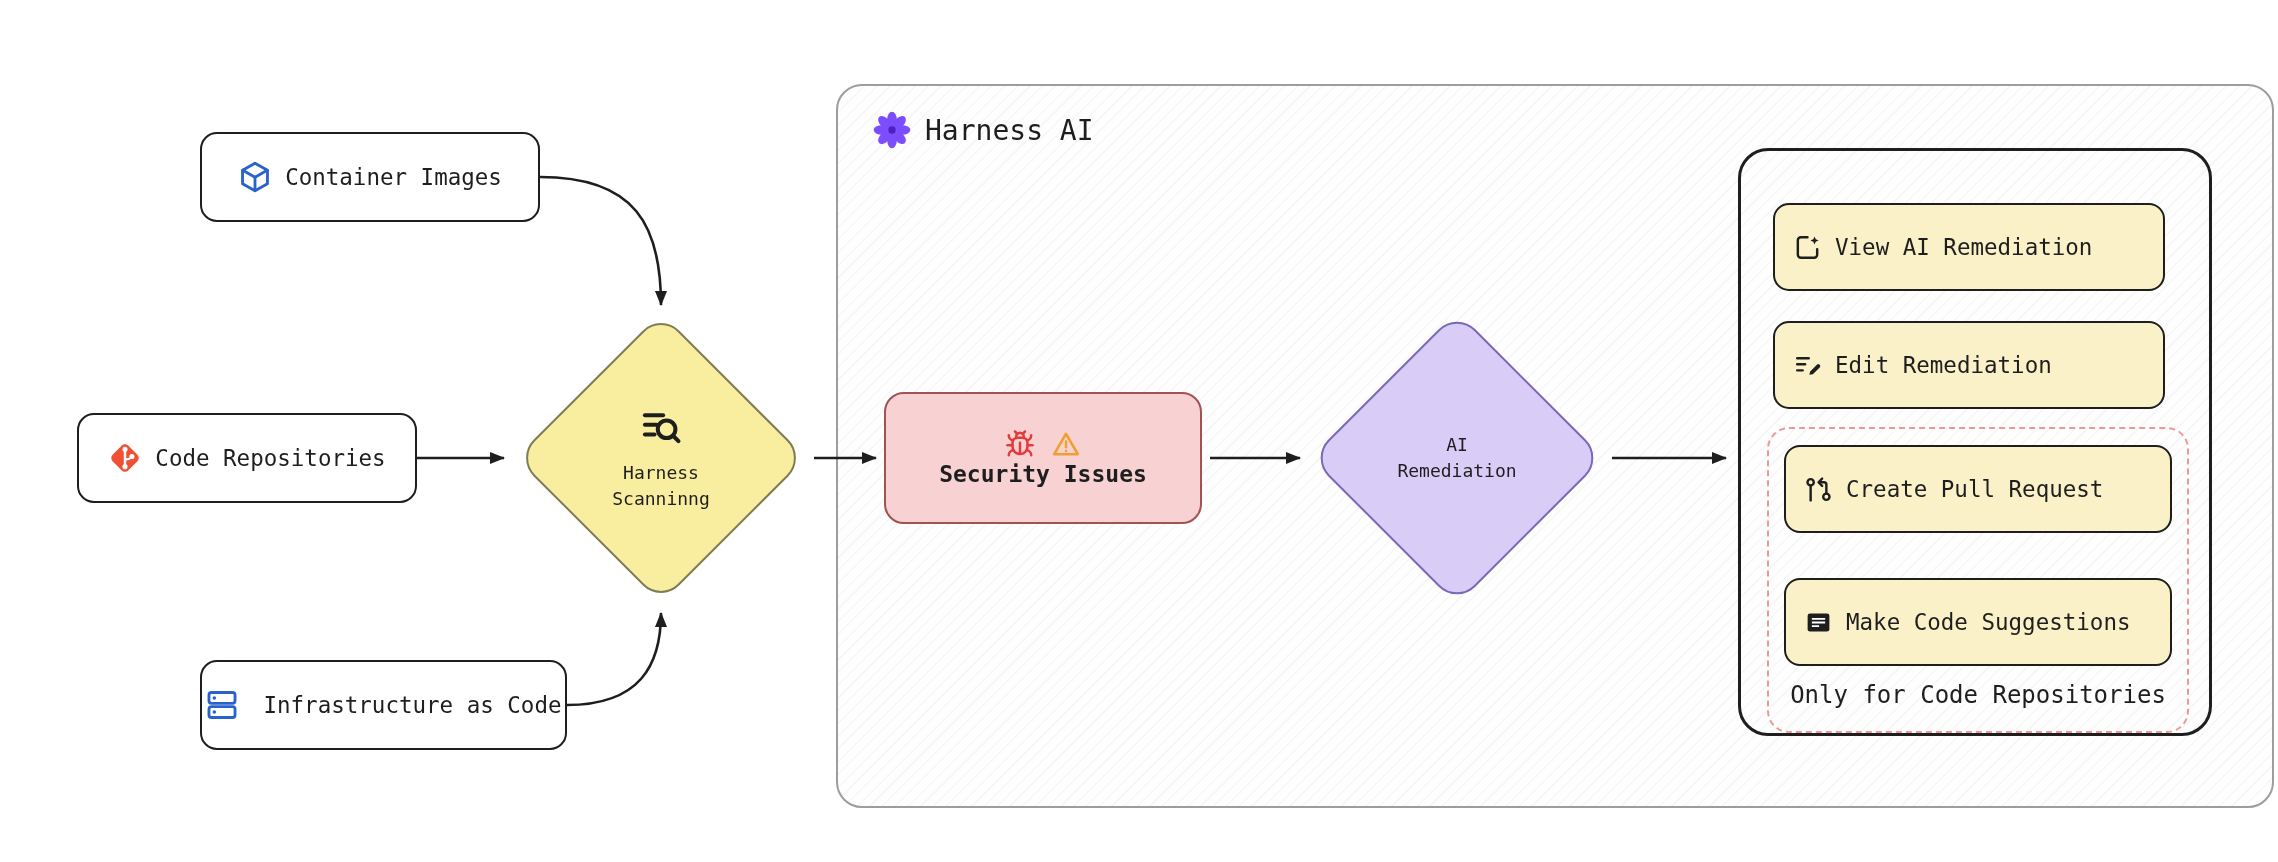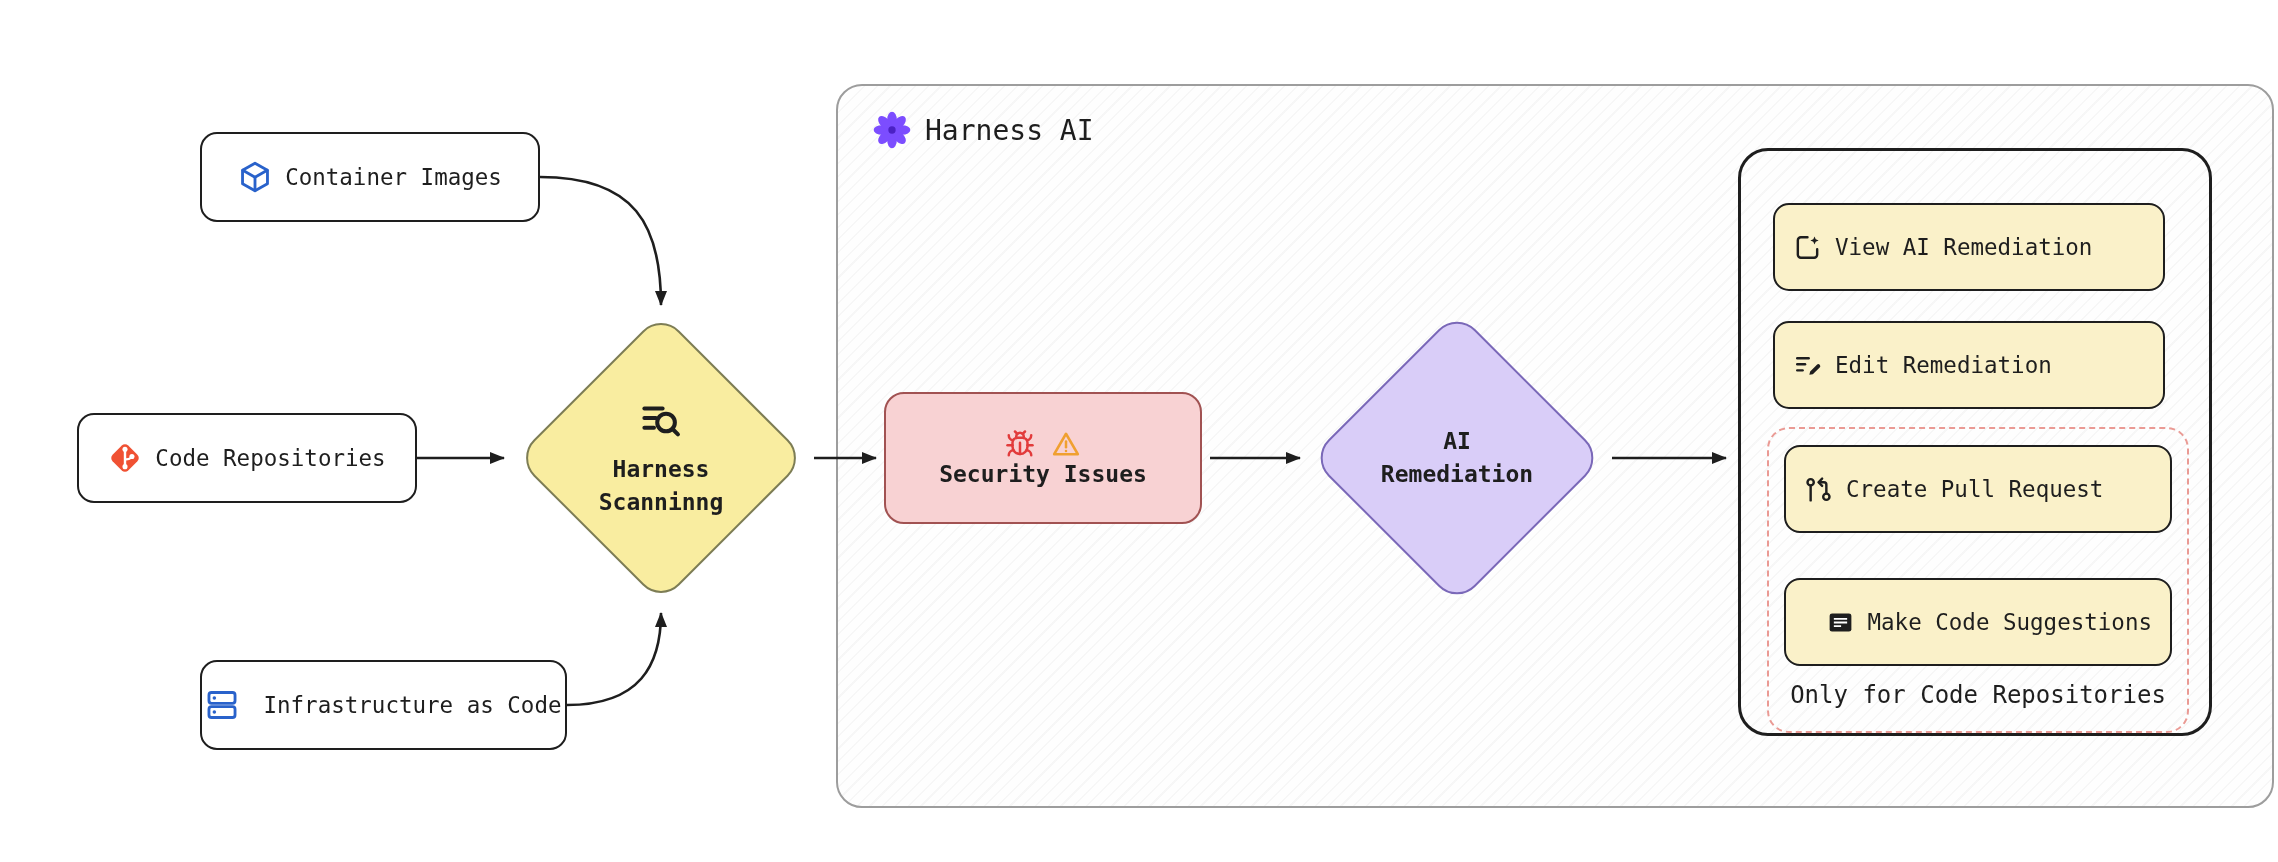--- a/index.html
+++ b/index.html
@@ -41,21 +41,21 @@
   #node-infrastructure    { left: 200px; top: 660px; width: 367px; height: 90px; gap: 24px; }
 
   
   .diamond { position: absolute; width: 0; height: 0; z-index: 2; }
   .diamond .shape { position: absolute; left: 0; top: 0; transform: translate(-50%, -50%) rotate(45deg); border-radius: 26px; }
   .diamond .content { position: absolute; left: 0; top: 0; transform: translate(-50%, -50%); display: flex; flex-direction: column; align-items: center; text-align: center; gap: 2px; white-space: nowrap; }
   #diamond-scan { left: 661px; top: 458px; }
   #diamond-scan .shape { width: 206px; height: 206px; background: var(--color-diamond-yellow-fill, #f9eda0); border: 2.5px solid var(--color-diamond-yellow-stroke, #7d7d55); }
   #diamond-ai { left: 1457px; top: 458px; }
   #diamond-ai .shape { width: 208px; height: 208px; background: var(--color-remediation-purple-fill, #d9cdf8); border: 2.5px solid var(--color-remediation-purple-stroke, #7a68b8); }
-  .diamond-line { font-size: 23px; font-weight: bold; line-height: 1.35; }
+  .diamond-line { font-size: 18px; font-weight: normal; line-height: 1.35; }
   .scan-icon-wrap { margin-bottom: 8px; }
 
   
   .issues-node {
     position: absolute; left: 884px; top: 392px; width: 318px; height: 132px;
     border-radius: 20px; background: var(--color-issues-pink-fill, #f8d2d3);
     border: 2.5px solid var(--color-issues-pink-stroke, #a15252);
     display: flex; flex-direction: column; align-items: center; justify-content: center; gap: 2px; z-index: 4;
   }
   .issues-icons { display: flex; align-items: center; gap: 16px; }
@@ -73,21 +73,21 @@
     display: flex; align-items: center; gap: 13px; padding: 0 18px;
     font-size: 22.5px; white-space: nowrap;
   }
   #btn-view { left: 32px; top: 52px;  width: 392px; }
   #btn-edit { left: 32px; top: 170px; width: 392px; }
   .dashed-group {
     position: absolute; left: 26px; top: 276px; width: 422px; height: 306px;
     border: 2.5px dashed var(--color-dashed-pink, #ea9a94); border-radius: 22px;
   }
   #btn-pr      { left: 15px; top: 16px;  width: 388px; }
-  #btn-suggest { left: 15px; top: 149px; width: 388px; justify-content: flex-end; }
+  #btn-suggest { left: 15px; top: 149px; width: 388px; }
   .group-note { position: absolute; left: 0; right: 0; bottom: 22px; text-align: center; font-size: 24px; }
 
   
   .icon { flex: 0 0 auto; display: block; }
   .icon.blue   { color: var(--color-icon-blue, #2962cb); }
   .icon.ink    { color: var(--color-ink, #1e1e1e); }
   .icon.red    { color: var(--color-bug-red, #e23b3b); }
   .icon.orange { color: var(--color-warning-orange, #f0a030); }
   .fill-git     { fill: var(--color-git-red, #f05133); }
   .fill-harness { fill: var(--color-harness-purple, #7c4dff); }

